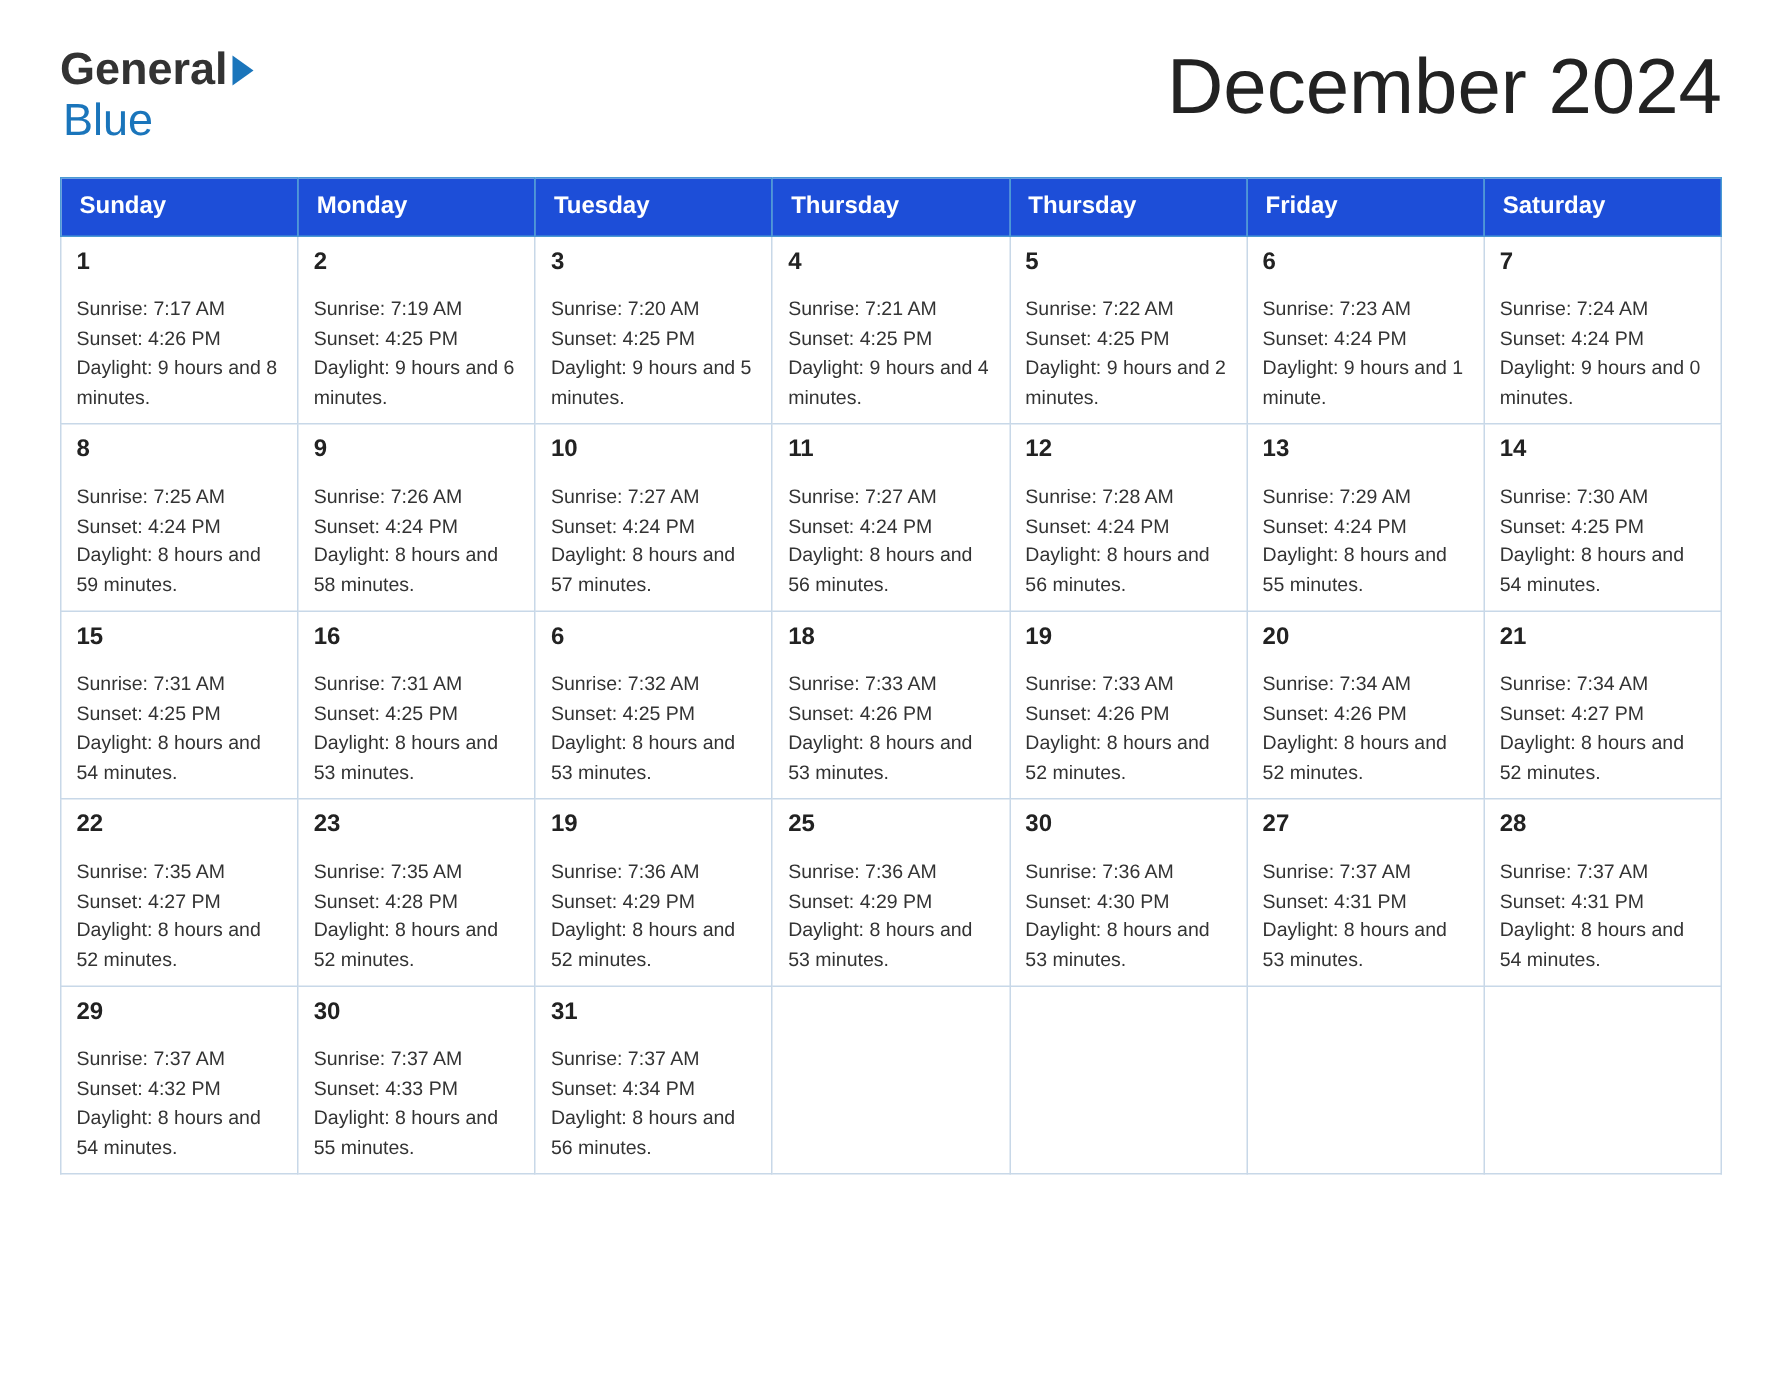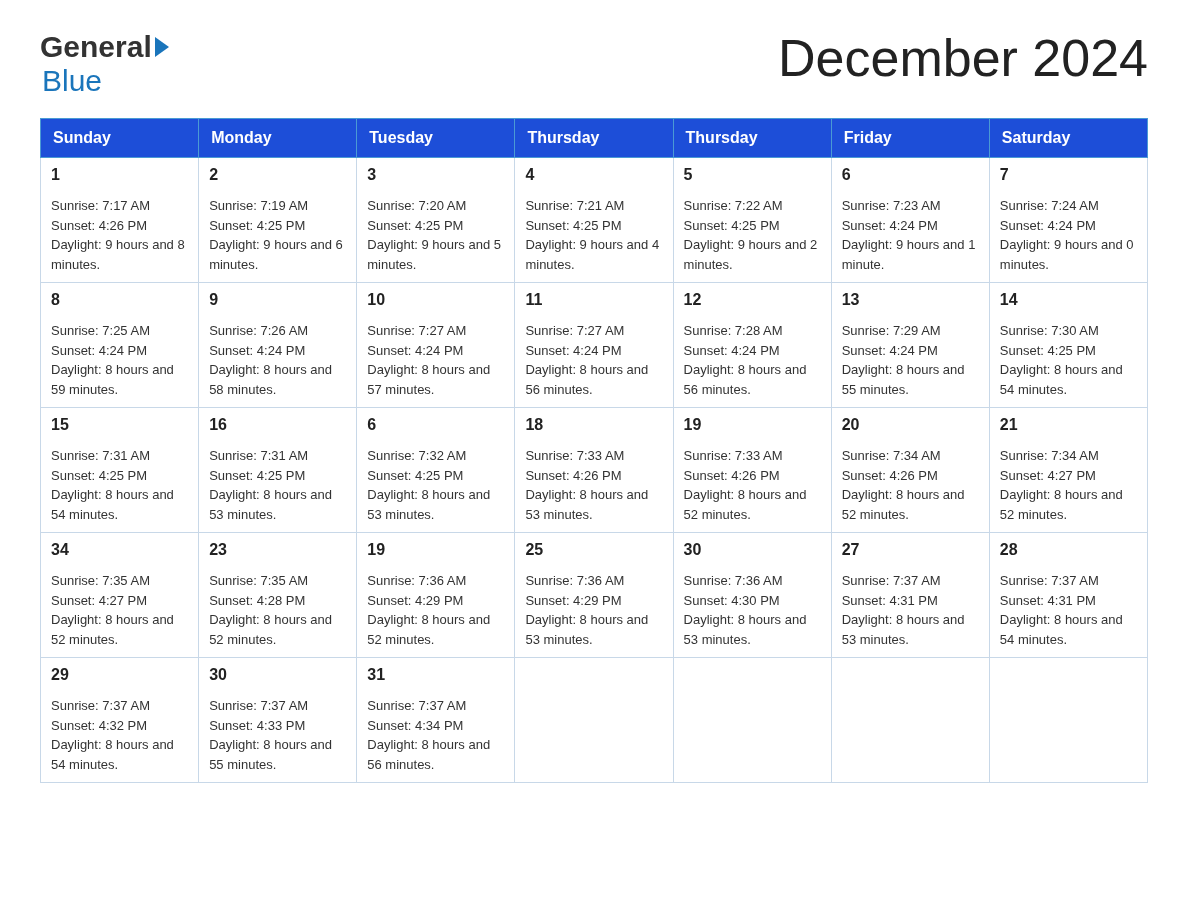--- a/index.html
+++ b/index.html
@@ -206,21 +206,21 @@
           <span class="day-num">20</span>
           <div class="day-info">Sunrise: 7:34 AM<br>Sunset: 4:26 PM<br>Daylight: 8 hours and 52 minutes.</div>
         </td>
         <td>
           <span class="day-num">21</span>
           <div class="day-info">Sunrise: 7:34 AM<br>Sunset: 4:27 PM<br>Daylight: 8 hours and 52 minutes.</div>
         </td>
       </tr>
       <tr>
         <td>
-          <span class="day-num">34</span>
+          <span class="day-num">22</span>
           <div class="day-info">Sunrise: 7:35 AM<br>Sunset: 4:27 PM<br>Daylight: 8 hours and 52 minutes.</div>
         </td>
         <td>
           <span class="day-num">23</span>
           <div class="day-info">Sunrise: 7:35 AM<br>Sunset: 4:28 PM<br>Daylight: 8 hours and 52 minutes.</div>
         </td>
         <td>
           <span class="day-num">19</span>
           <div class="day-info">Sunrise: 7:36 AM<br>Sunset: 4:29 PM<br>Daylight: 8 hours and 52 minutes.</div>
         </td>

